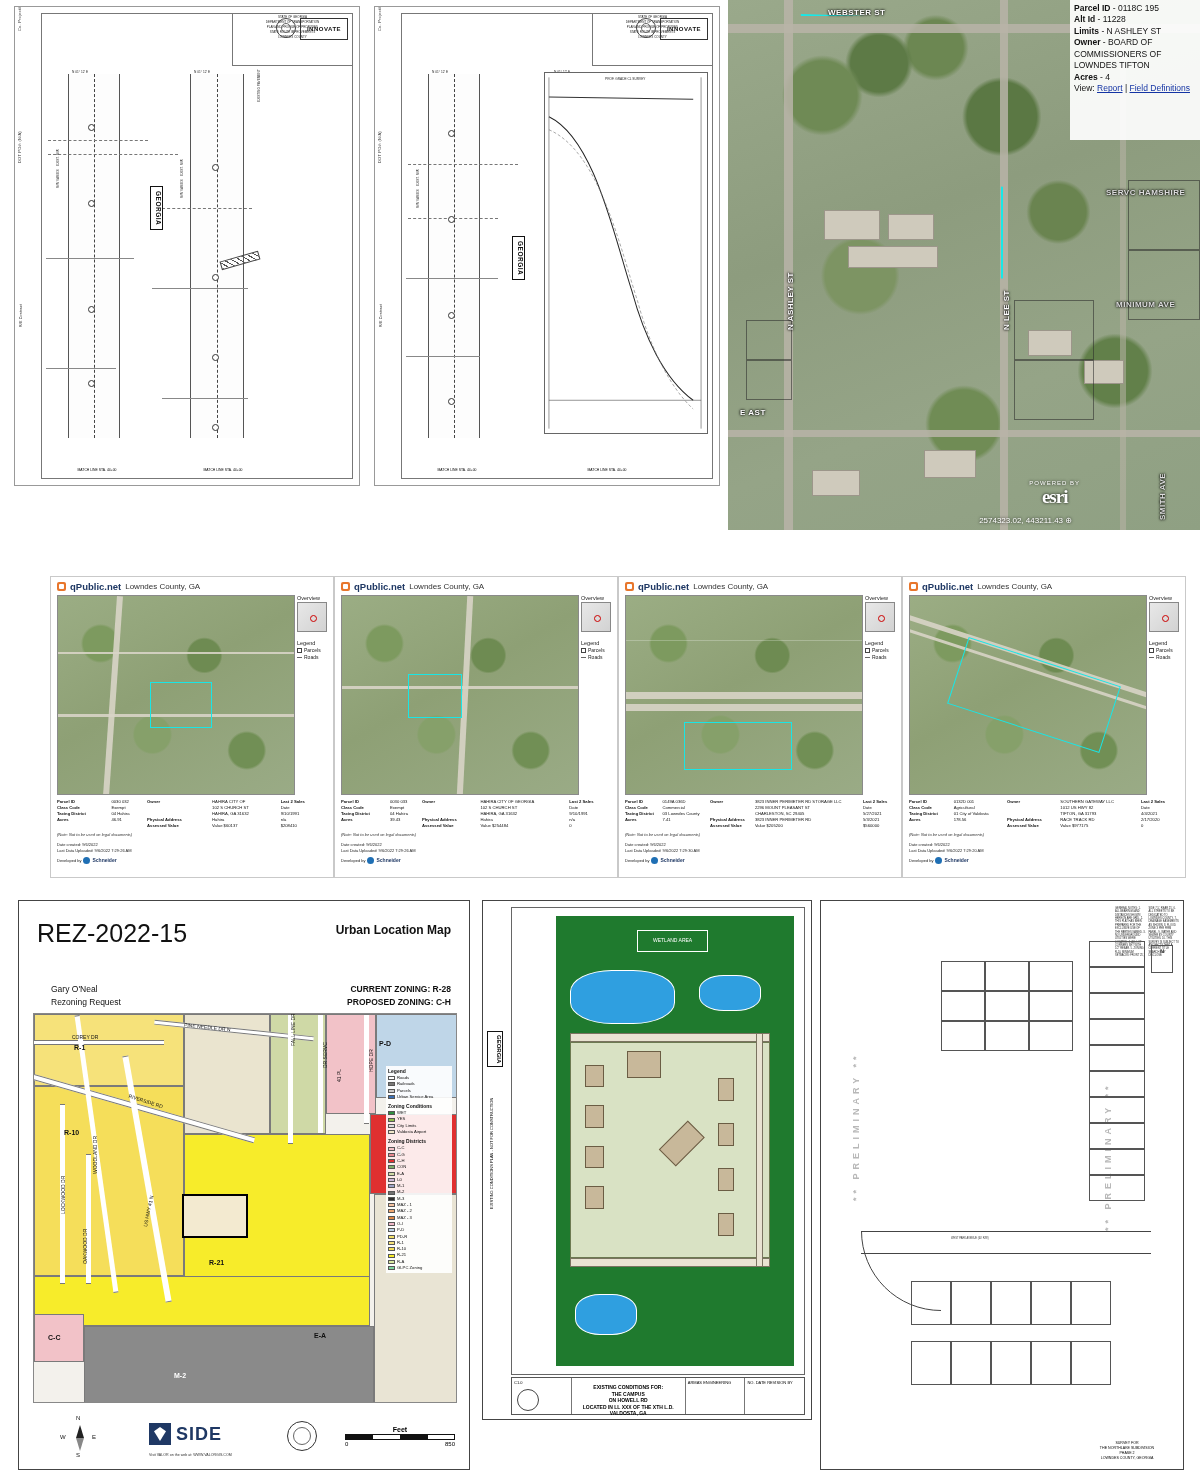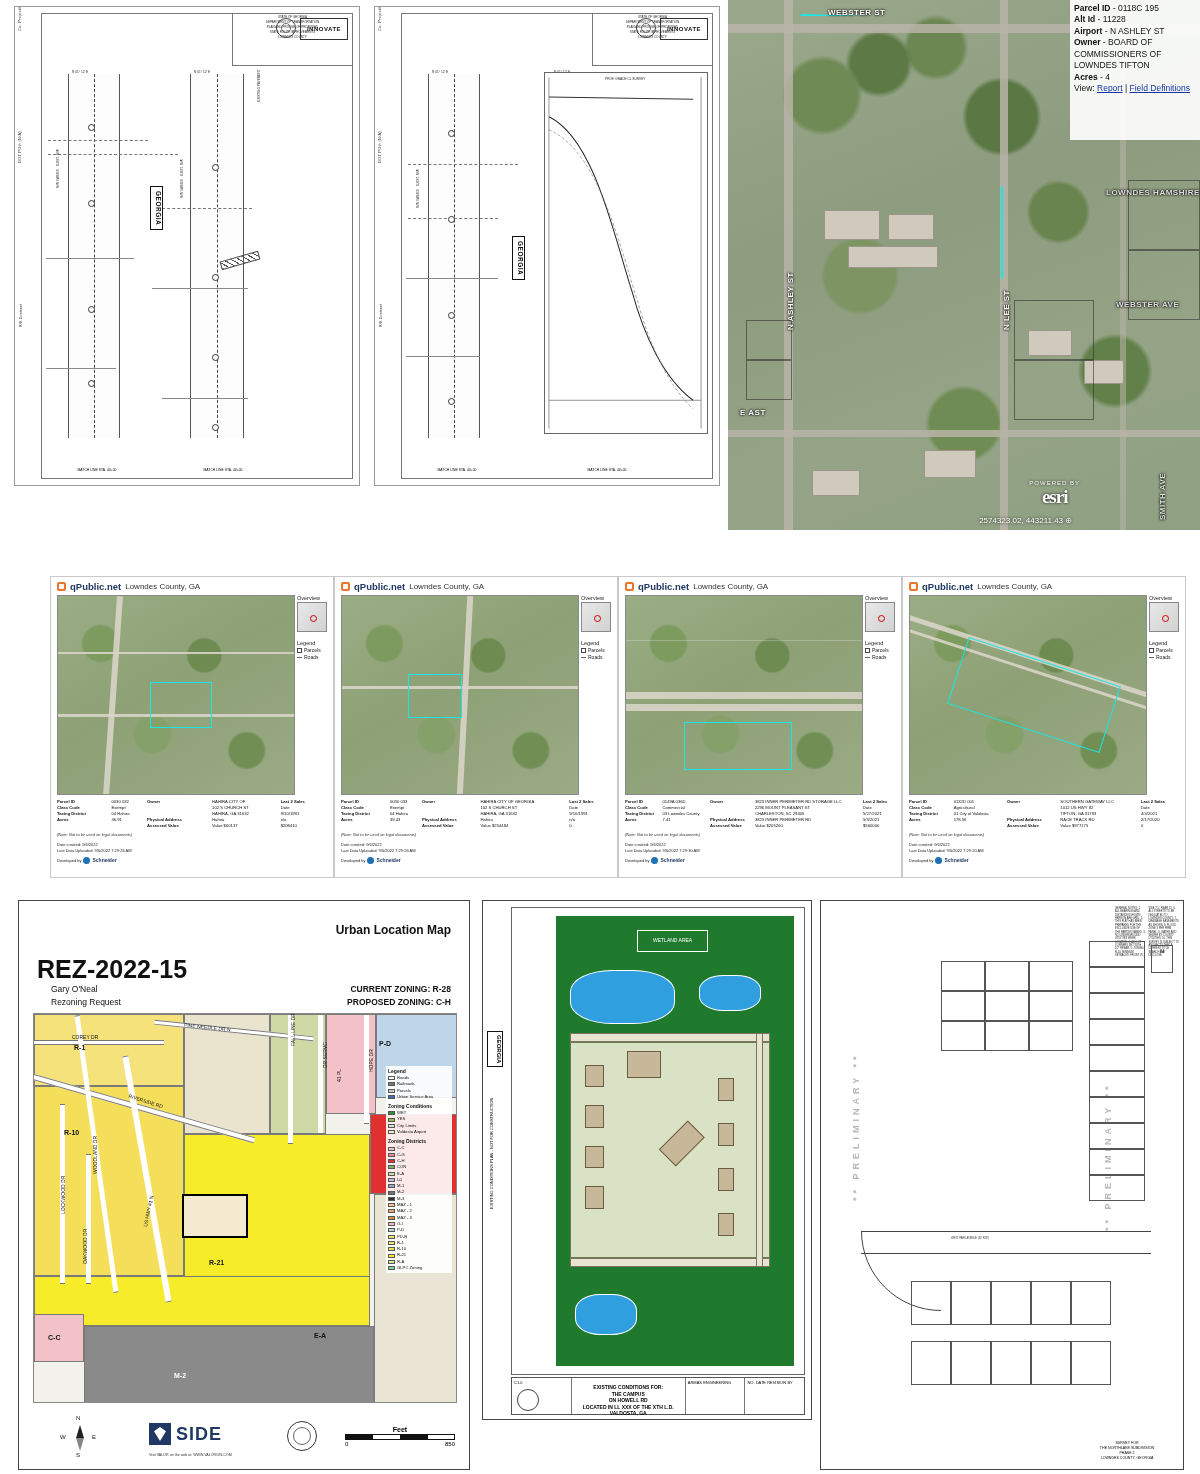--- a/index.html
+++ b/index.html
@@ -249,21 +249,21 @@
   .sch-word { font-size: 5px; font-weight: bold; color: #1f3864; }
 
   
   .bottom-row { position: absolute; left: 0; top: 896px; width: 1200px; height: 578px; }
 
   
   .zmap {
     position: absolute; left: 18px; top: 4px; width: 452px; height: 570px;
     background: #fff; border: 1px solid #444;
   }
-  .z-title { position: absolute; left: 18px; top: 18px; font-size: 25px; font-weight: bold; color: #111; margin-top: 36px; }
+  .z-title { position: absolute; left: 18px; top: 18px; font-size: 25px; font-weight: normal; color: #111; }
   .z-subtitle { position: absolute; right: 18px; top: 22px; font-size: 12px; font-weight: bold; color: #111; }
   .z-req { position: absolute; left: 32px; top: 82px; font-size: 8.5px; color: #111; line-height: 1.5; }
   .z-zone { position: absolute; right: 18px; top: 82px; font-size: 8.5px; font-weight: bold; color: #111; text-align: right; line-height: 1.5; }
 
   .z-canvas {
     position: absolute; left: 14px; top: 112px; width: 424px; height: 390px;
     overflow: hidden; background: #f3f1ec; border: 1px solid #888;
   }
   .zpoly { position: absolute; border: .5px solid #7a7a7a; }
   .zroad { position: absolute; background: #ffffff; border-top: .5px solid #777; border-bottom: .5px solid #777; }
@@ -509,29 +509,29 @@
       <div class="aerial-lot" style="left:286px;top:300px;width:80px;height:60px;"></div>
       <div class="aerial-lot" style="left:286px;top:360px;width:80px;height:60px;"></div>
       <div class="aerial-lot" style="left:400px;top:180px;width:72px;height:70px;"></div>
       <div class="aerial-lot" style="left:400px;top:250px;width:72px;height:70px;"></div>
 
       <div class="parcel-outline"></div>
 
       <div class="aerial-street-label" style="left:100px;top:8px;">WEBSTER ST</div>
       <div class="aerial-street-label rot" style="left:58px;top:330px;">N ASHLEY ST</div>
       <div class="aerial-street-label rot" style="left:274px;top:330px;">N LEE ST</div>
-      <div class="aerial-street-label" style="left:378px;top:188px;color:#ddd;">LOWNDES HAMSHIRE</div>
-      <div class="aerial-street-label" style="left:388px;top:300px;color:#ddd;">WEBSTER AVE</div>
+      <div class="aerial-street-label" style="left:378px;top:188px;color:#ddd;">SERVC HAMSHIRE</div>
+      <div class="aerial-street-label" style="left:388px;top:300px;color:#ddd;">MINIMUM AVE</div>
       <div class="aerial-street-label rot" style="left:430px;top:520px;color:#ddd;">SMITH AVE</div>
       <div class="aerial-street-label" style="left:12px;top:408px;">E AST</div>
 
       <div class="info-panel">
         <div><b>Parcel ID</b> - <span>0118C 195</span></div>
         <div><b>Alt Id</b> - <span>11228</span></div>
-        <div><b>Airport</b> - <span>N ASHLEY ST</span></div>
+        <div><b>Limits</b> - <span>N ASHLEY ST</span></div>
         <div><b>Owner</b> - <span>BOARD OF COMMISSIONERS OF LOWNDES TIFTON</span></div>
         <div><b>Acres</b> - <span>4</span></div>
         <div>
           <span>View:</span>
           <a>Report</a>
           <span>|</span>
           <a>Field Definitions</a>
         </div>
       </div>
 

